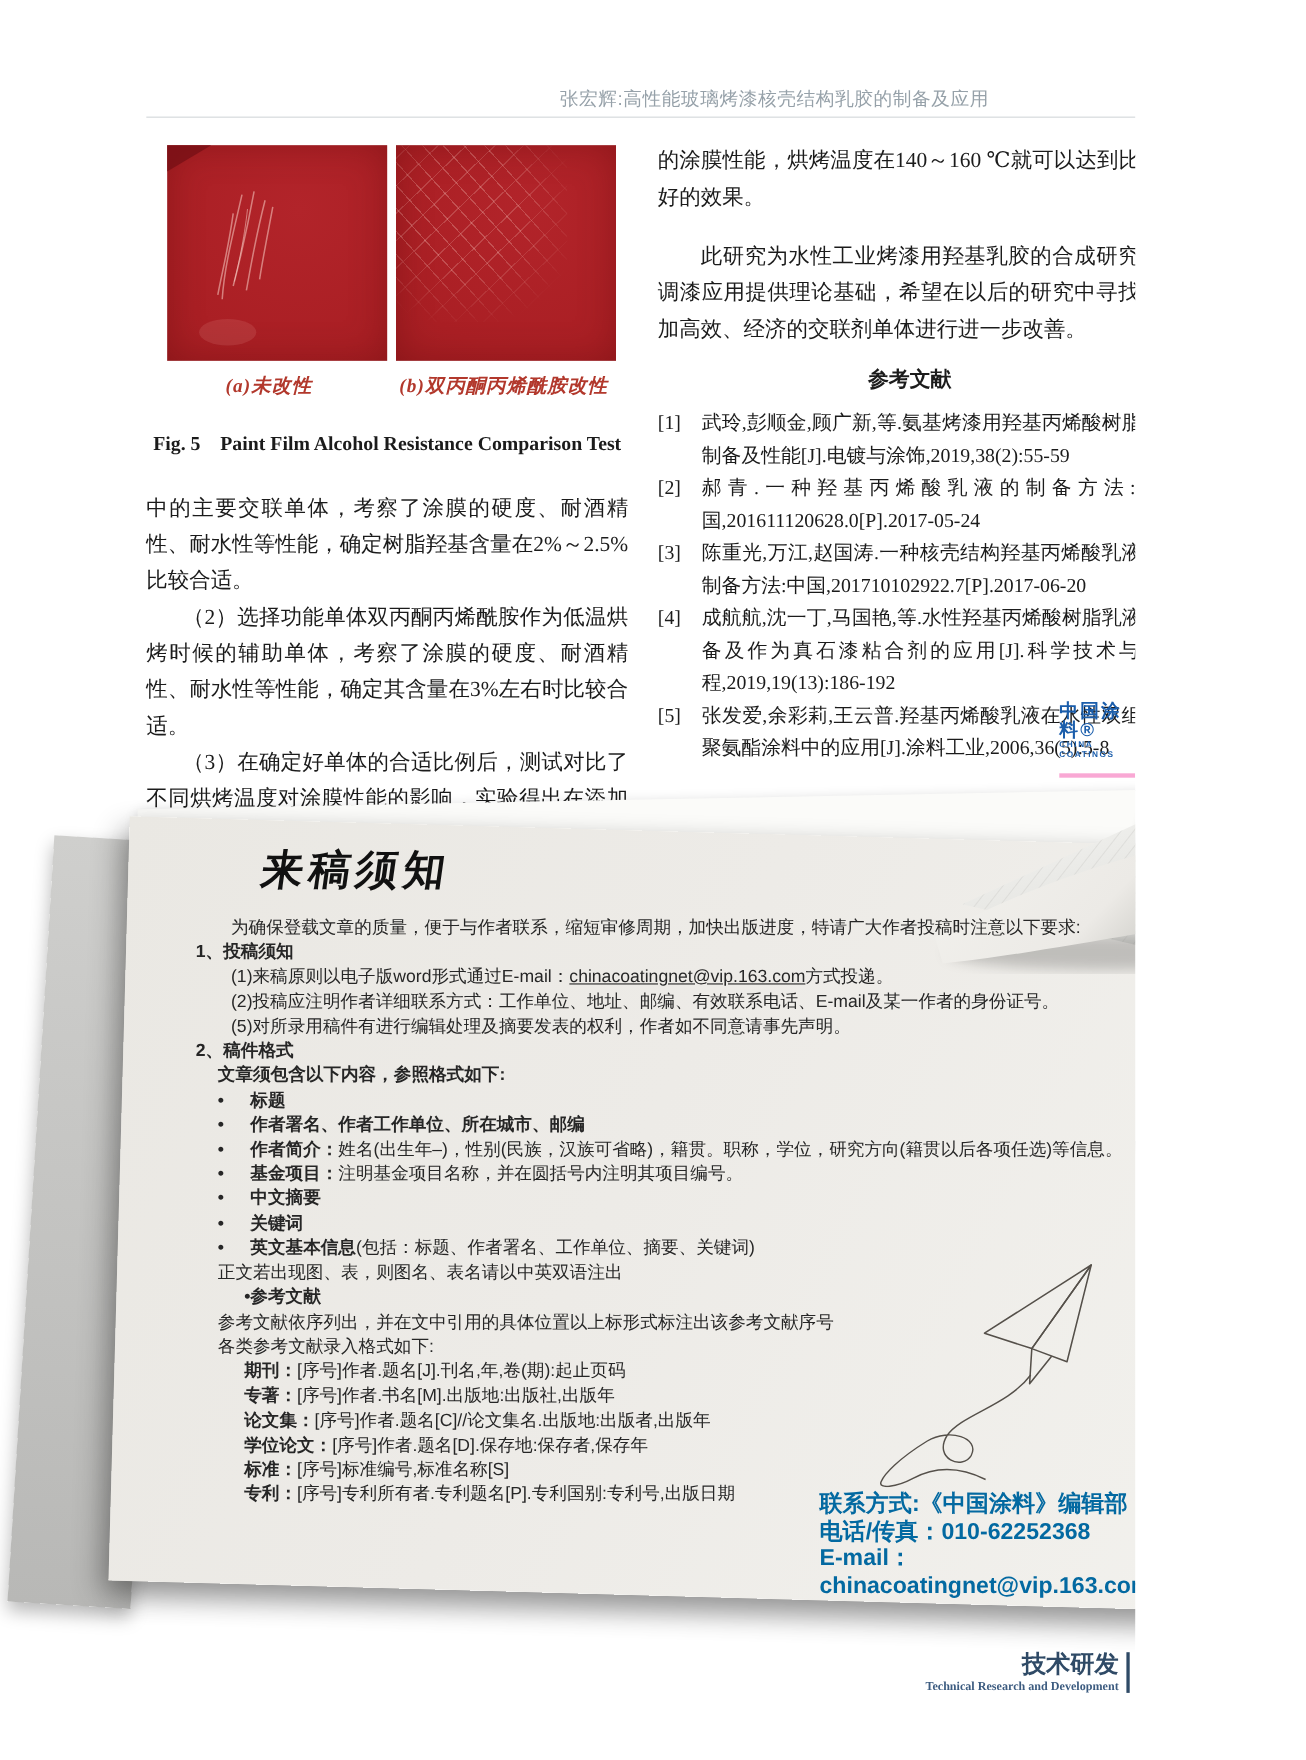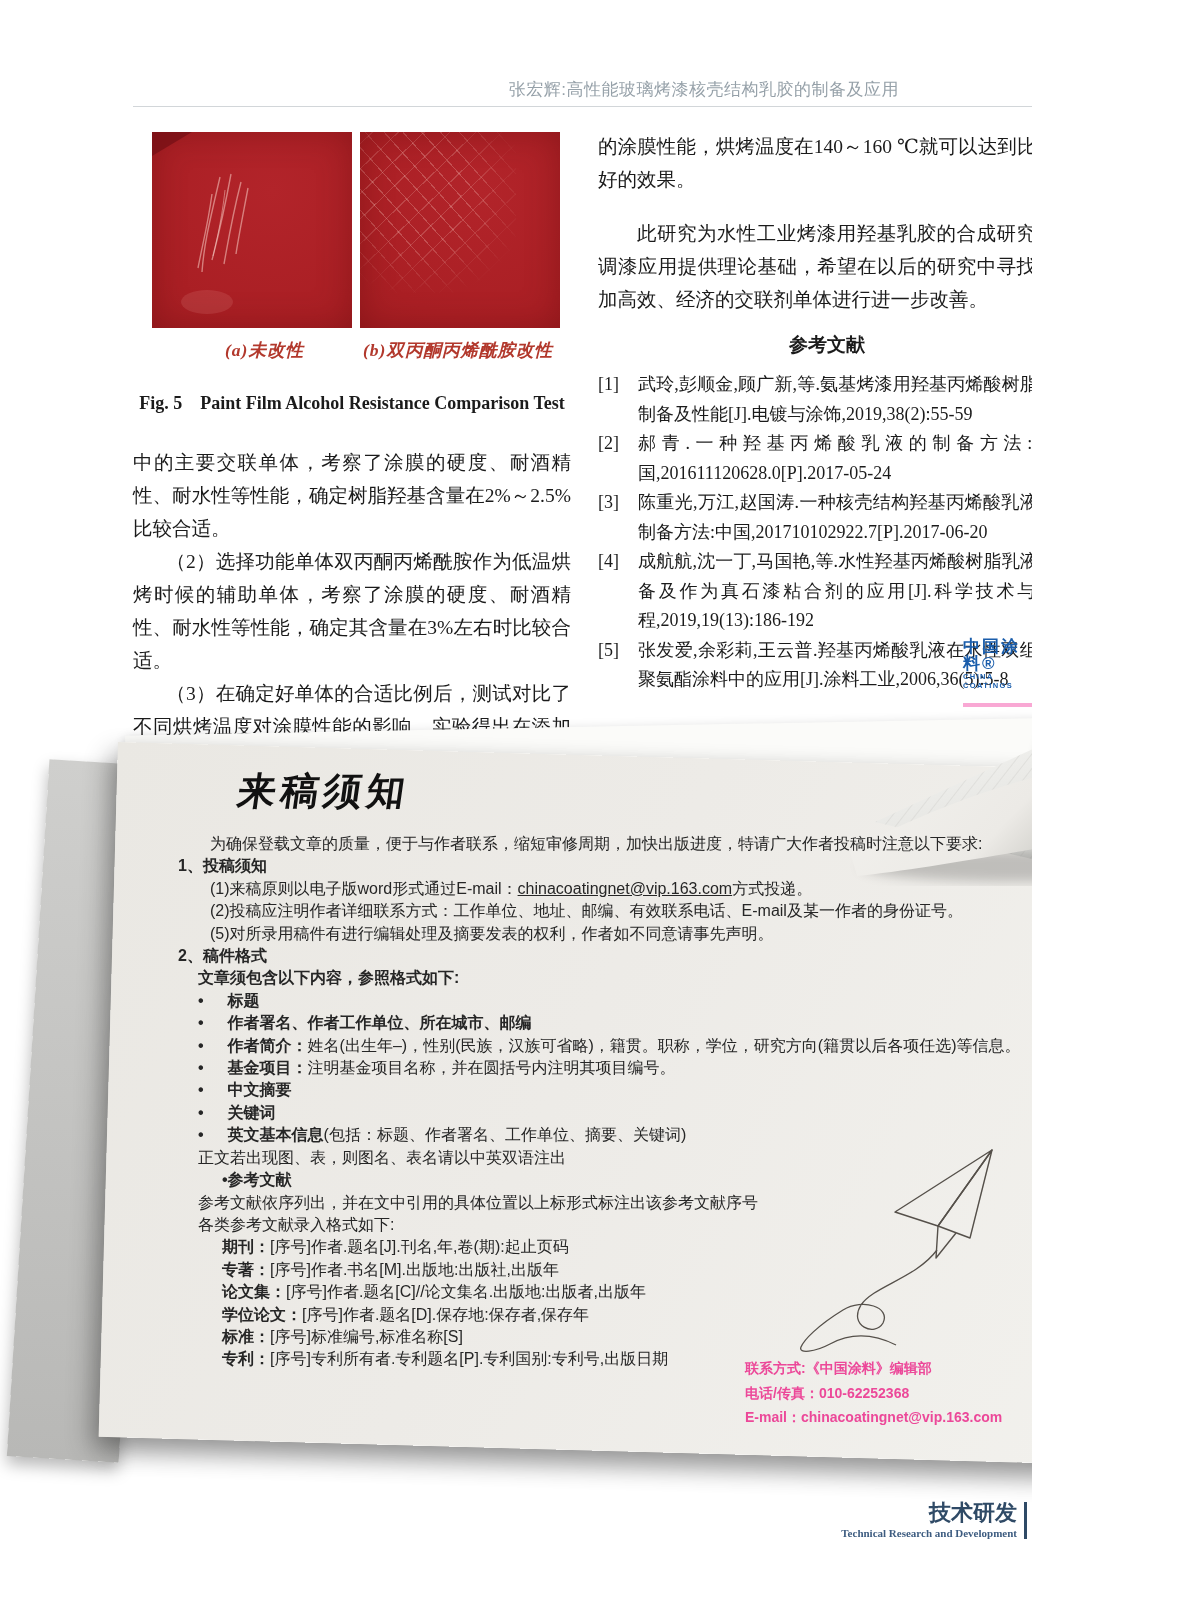--- a/index.html
+++ b/index.html
@@ -29,21 +29,21 @@
     border-width:24px 40px 0 0;border-color:#7a1116 transparent transparent transparent;opacity:.85;}
   .panel svg{position:absolute;inset:0;}
   .hatch{position:absolute;left:0;top:0;width:78%;height:82%;
     background:
       repeating-linear-gradient(48deg, transparent 0 13px, rgba(255,215,205,.26) 13px 14px),
       repeating-linear-gradient(-44deg, transparent 0 17px, rgba(255,215,205,.20) 17px 18px);
     -webkit-mask-image:radial-gradient(circle at 40% 38%, #000 35%, transparent 78%);
     mask-image:radial-gradient(circle at 40% 38%, #000 35%, transparent 78%);}
   .cap{position:absolute;top:210px;color:#b2382c;font-size:17.5px;font-style:italic;
     font-weight:bold;letter-spacing:1px;}
-  .cap-a{left:92px;text-align:center;}
+  .cap-a{left:72px;text-align:center;}
   .cap-b{left:230px;}
   .fig-zh{position:absolute;top:236px;width:100%;text-align:center;font-weight:bold;font-size:19.5px;
     font-family:"Liberation Sans","DejaVu Sans",sans-serif;}
   .fig-en{position:absolute;top:263px;width:100%;text-align:center;font-weight:bold;font-size:18px;}
 
   
   .ref-title{margin:16px 0 12px 0;text-align:center;font-size:19px;font-weight:bold;
     font-family:"Liberation Sans","DejaVu Sans",sans-serif;}
   .ref-item{display:flex;font-size:18px;line-height:29.5px;text-align:justify;}
   .ref-num{flex:0 0 40px;}
@@ -74,22 +74,22 @@
   .n-title{margin:0 0 16px 60px;font-size:38px;font-weight:900;letter-spacing:5px;color:#111;
     transform:skewX(-8deg);display:inline-block;}
   .n-line{font-size:16px;line-height:22.4px;}
   .n-sec{font-weight:bold;}
   .n-ind{text-indent:2em;}
   .n-blk{margin-left:20px;}
   .b{font-weight:bold;padding-left:24px;}
   .bullet::before{content:"\2022 ";font-weight:bold;}
   .email-link{text-decoration:underline;}
 
-  .contact{position:absolute;left:745px;top:1356px;z-index:6;font-weight:bold;font-size:14px;
-    line-height:24.5px;color:#ec4899;font-family:"Liberation Sans","DejaVu Sans",sans-serif;}
+  .contact{position:absolute;left:745px;top:1356px;z-index:6;font-weight:bold;font-size:21px;
+    line-height:24.5px;color:#0369a1;font-family:"Liberation Sans","DejaVu Sans",sans-serif;}
   .airplane-svg{position:absolute;left:760px;top:1140px;z-index:6;}
 
   
   .footer-zh{position:absolute;top:1498px;left:0;width:1017px;text-align:right;font-size:22px;
     font-weight:bold;color:#2f4a66;font-family:"Liberation Sans","DejaVu Sans",sans-serif;}
   .footer-en{position:absolute;top:1527px;left:0;width:1017px;text-align:right;font-size:11px;
     font-weight:bold;color:#3d5c80;}
   .footer-bar{position:absolute;left:1024px;top:1502px;width:3px;height:37px;background:#2f4a66;}
   .footer-num{position:absolute;left:1034px;top:1502px;font-size:29px;color:#3a5f8f;}
 </style>

